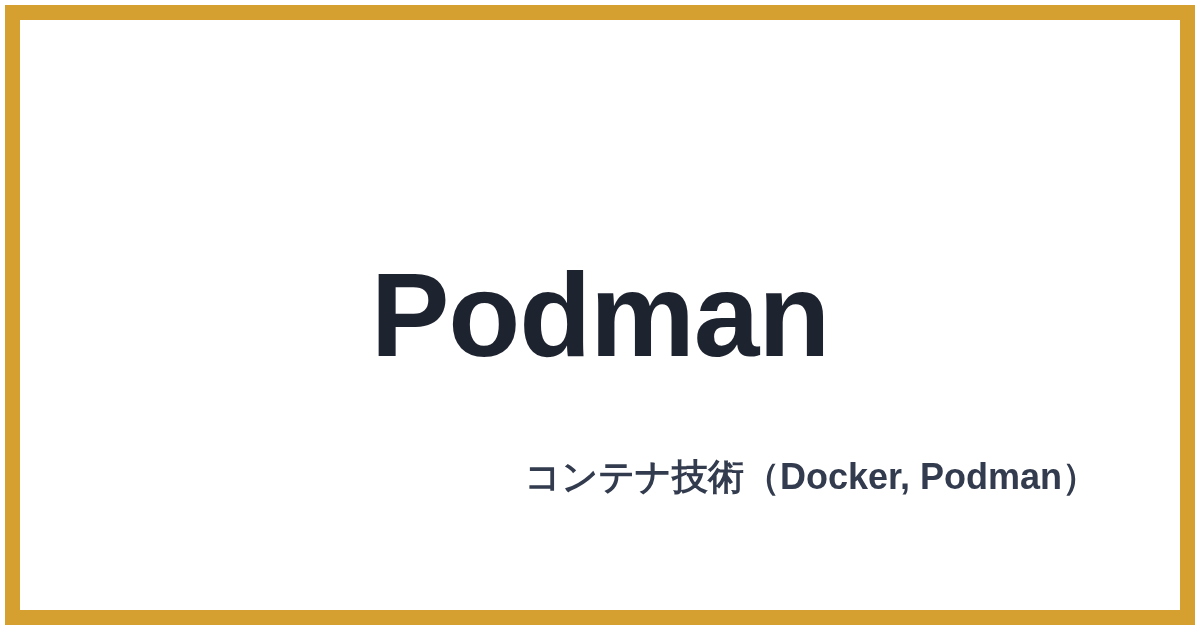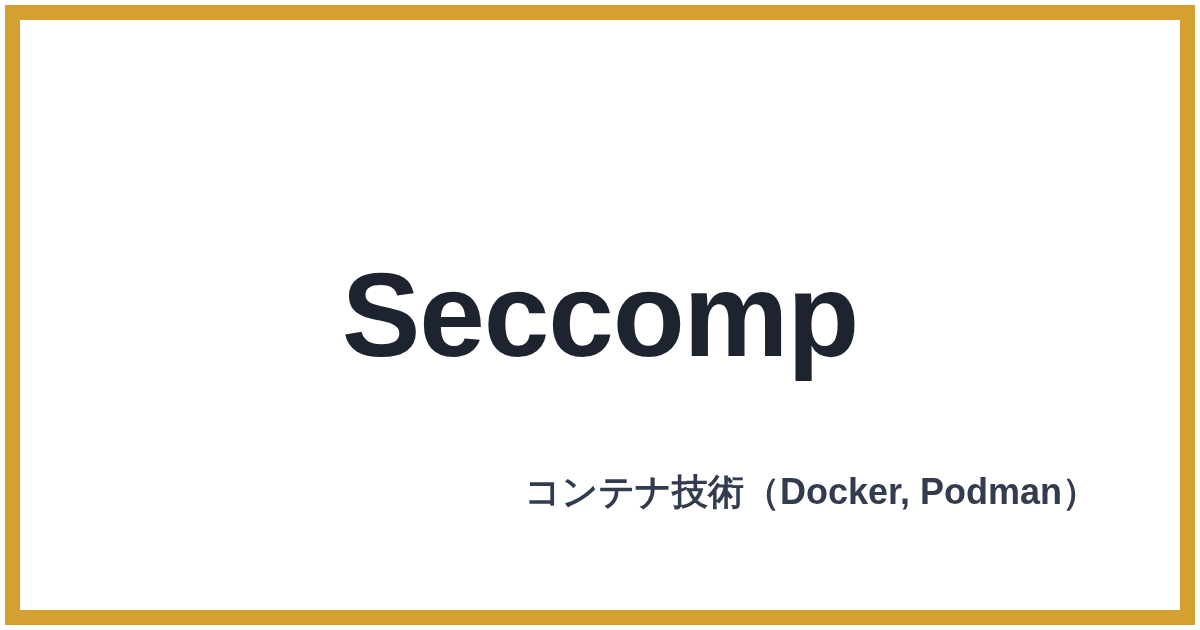--- a/index.html
+++ b/index.html
@@ -60,21 +60,21 @@
     font-weight: 700;
     line-height: 1.0;
     letter-spacing: -0.01em;
     color: #1e2330;
     white-space: nowrap;
   }
 
   .subtitle-wrap {
     position: absolute;
     right: 82px;
-    top: 448px;
+    top: 433px;
     text-align: right;
   }
 
   .subtitle-line {
     display: block;
     margin: 0;
     font-size: 36px;
     font-weight: 700;
     line-height: 48px;
     color: #333c4e;
@@ -84,21 +84,21 @@
 </head>
 <body>
 
 <div class="card">
 
   <div class="frame"></div>
 
   <div class="content">
 
     <div class="title-wrap">
-      <h1 class="title">Seccomp</h1>
+      <h1 class="title">Podman</h1>
     </div>
 
     <div class="subtitle-wrap">
       <span class="subtitle-line">コンテナ技術（Docker, Podman）</span>
     </div>
 
   </div>
 </div>
 
 </body></html>

